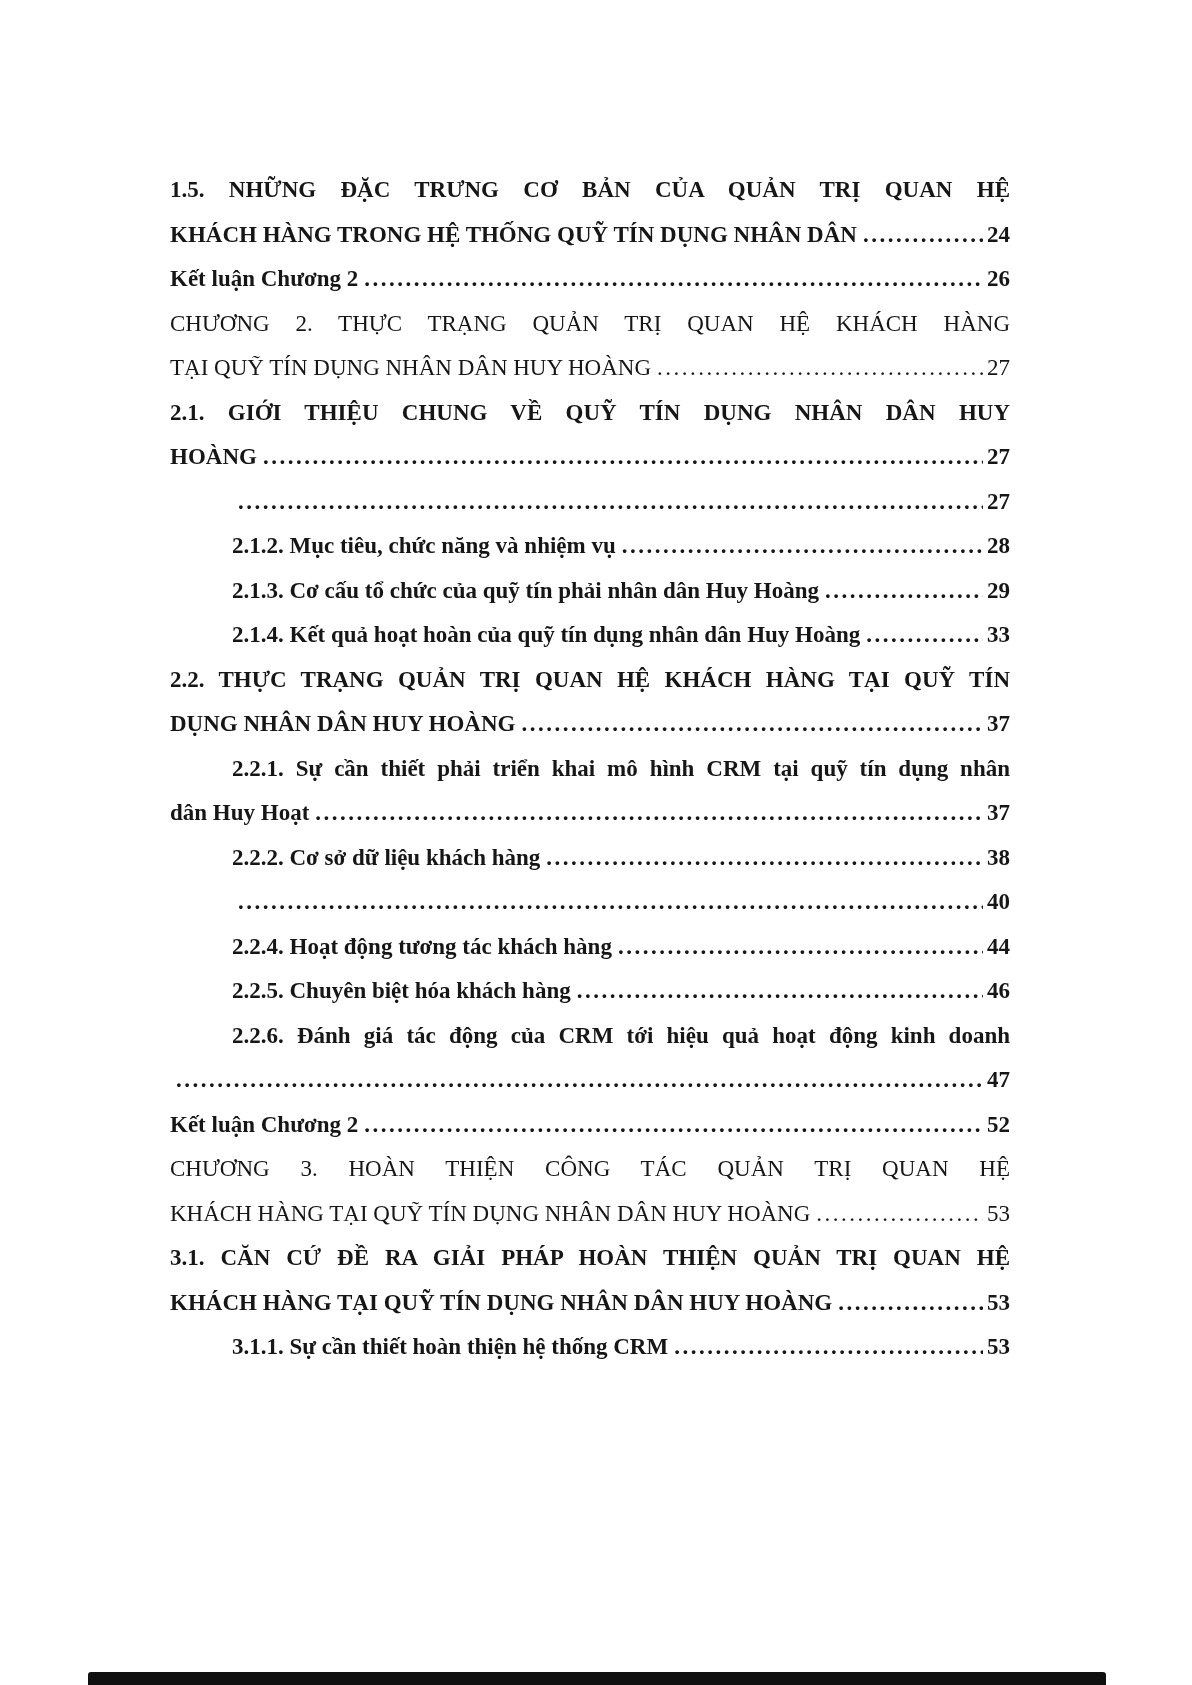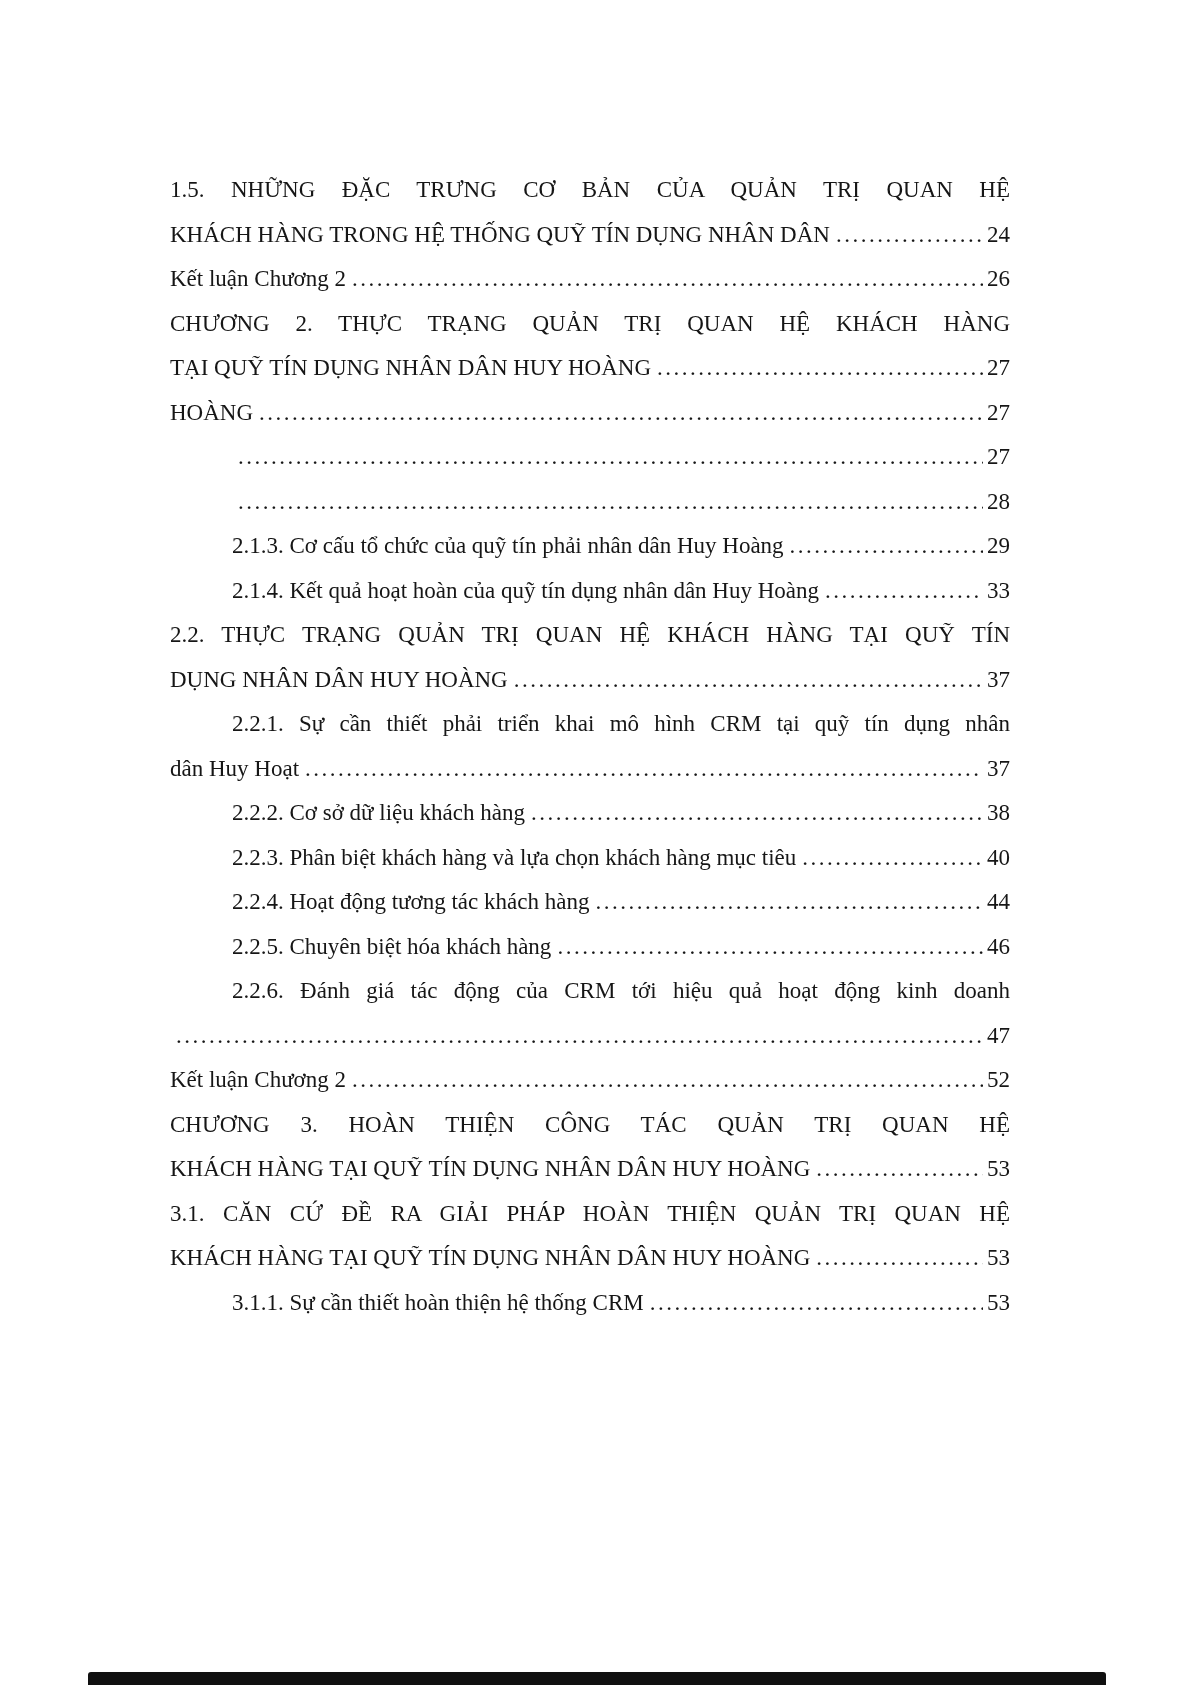--- a/index.html
+++ b/index.html
@@ -15,21 +15,21 @@
     color: #161616;
   }
   .toc {
     position: absolute;
     left: 170px;
     top: 168px;
     width: 840px;
     font-size: 23px;
     line-height: 44.5px;
   }
-  .entry { width: 100%; }
+  .entry { width: 100%; font-weight: bold; }
   .line { min-height: 44.5px; }
   .just {
     text-align: justify;
     text-align-last: justify;
     white-space: nowrap;
     overflow: hidden;
   }
   .last {
     display: flex;
     align-items: baseline;
@@ -85,36 +85,38 @@
   <div class="entry bold">
     <div class="line just">CHƯƠNG 2. THỰC TRẠNG QUẢN TRỊ QUAN HỆ KHÁCH HÀNG</div>
     <div class="line last">
       <span class="txt">TẠI QUỸ TÍN DỤNG NHÂN DÂN HUY HOÀNG</span>
       <span class="dots"></span>
       <span class="pg">27</span>
     </div>
   </div>
 
   <div class="entry">
+    <div class="line just">2.1. GIỚI THIỆU CHUNG VỀ QUỸ TÍN DỤNG NHÂN DÂN HUY</div>
     <div class="line last">
       <span class="txt">HOÀNG</span>
       <span class="dots"></span>
       <span class="pg">27</span>
     </div>
   </div>
 
   <div class="entry">
     <div class="line last ind">
       <span class="dots"></span>
       <span class="pg">27</span>
     </div>
   </div>
 
   <div class="entry">
     <div class="line last ind">
+      <span class="txt">2.1.2. Mục tiêu, chức năng và nhiệm vụ</span>
       <span class="dots"></span>
       <span class="pg">28</span>
     </div>
   </div>
 
   <div class="entry">
     <div class="line last ind">
       <span class="txt">2.1.3. Cơ cấu tổ chức của quỹ tín phải nhân dân Huy Hoàng</span>
       <span class="dots"></span>
       <span class="pg">29</span>
@@ -150,21 +152,20 @@
   <div class="entry">
     <div class="line last ind">
       <span class="txt">2.2.2. Cơ sở dữ liệu khách hàng</span>
       <span class="dots"></span>
       <span class="pg">38</span>
     </div>
   </div>
 
   <div class="entry">
     <div class="line last ind">
-      <span class="txt">2.2.3. Phân biệt khách hàng và lựa chọn khách hàng mục tiêu</span>
       <span class="dots"></span>
       <span class="pg">40</span>
     </div>
   </div>
 
   <div class="entry">
     <div class="line last ind">
       <span class="txt">2.2.4. Hoạt động tương tác khách hàng</span>
       <span class="dots"></span>
       <span class="pg">44</span>

